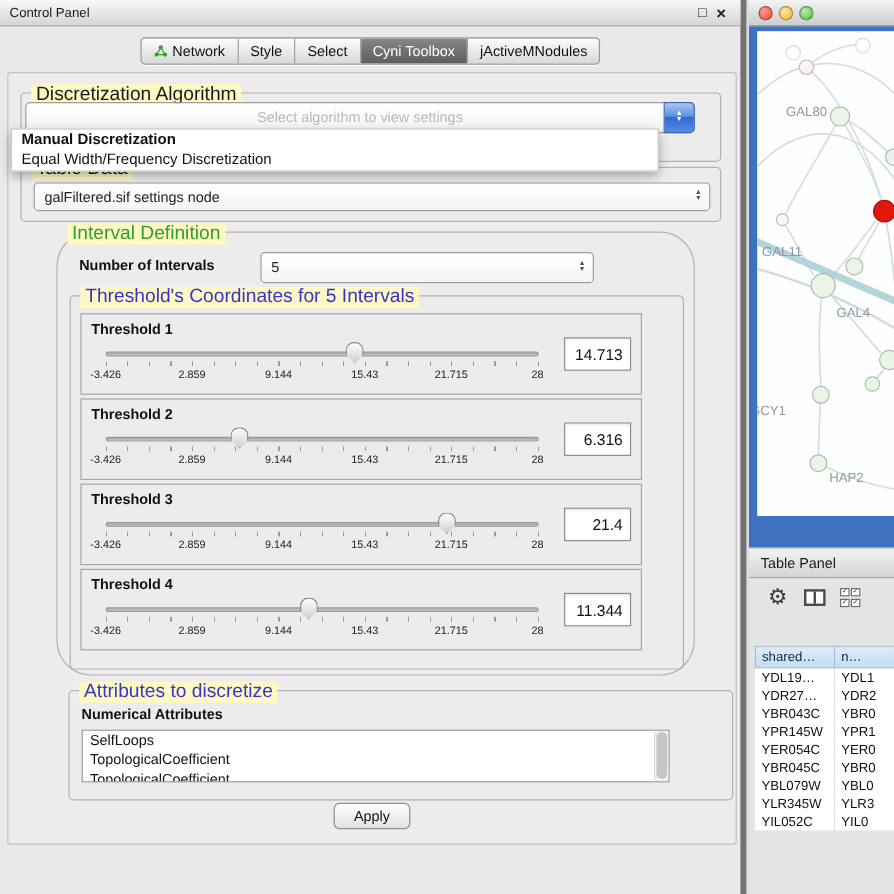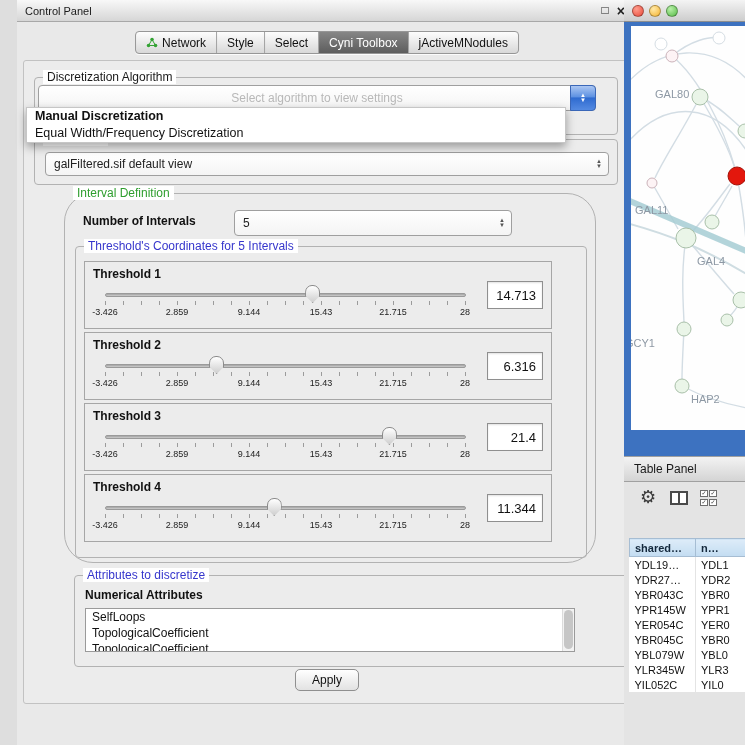--- a/index.html
+++ b/index.html
@@ -1,20 +1,20 @@
 <!DOCTYPE html>
 <html><head>
 <meta charset="utf-8">
 <style>
   * { box-sizing: border-box; margin: 0; padding: 0; }
   html,body { width:745px; height:745px; overflow:hidden; }
   body { font-family:"Liberation Sans", sans-serif; background:#dedede; position:relative; }
 
   
-  .left { position:absolute; left:17px; top:0; width:622px; height:745px; background:#e9e9e9; border-right:2px solid #737373; }
+  .left { position:absolute; left:0; top:0; width:622px; height:745px; background:#e9e9e9; border-right:5px solid #737373; }
   .titlebar { position:absolute; left:0; top:0; width:100%; height:22px;
     background:linear-gradient(#f8f8f8,#d6d6d6); border-bottom:1px solid #a8a8a8;
     display:flex; align-items:center; padding:0 12px 0 8px; font-size:11px; color:#1a1a1a; }
   .titlebar .win-icons { margin-left:auto; display:flex; gap:8px; font-size:12px; color:#222; }
   .titlebar .win-icons span { cursor:default; font-weight:bold; }
 
   
   .seg { position:absolute; display:inline-flex; border:1px solid #969696; border-radius:4px;
     overflow:hidden; background:linear-gradient(#fdfdfd,#d8d8d8); box-shadow:0 1px 0 rgba(255,255,255,.8); }
   .seg .tab { padding:3px 10px; font-size:12px; color:#111; border-right:1px solid #a2a2a2;
@@ -22,21 +22,21 @@
   .seg .tab:last-child { border-right:none; }
   .seg .tab.sel { background:linear-gradient(#868686,#5d5d5d); color:#fff; }
   #top-tabs { top:31px; left:50%; transform:translateX(-50%); }
   #bottom-tabs { top:704px; left:50%; transform:translateX(-50%); }
 
   .content { position:absolute; left:6px; top:60px; width:608px; height:644px;
     background:#ececec; border:1px solid #c2c2c2; border-radius:3px; }
 
   
   .group { position:absolute; border:1px solid #b2b2b2; border-radius:4px; }
-  .gtitle { position:absolute; top:-8px; left:8px; background:#ffffff; padding:0 4px; font-size:12px; color:#1a1a1a; white-space:nowrap; }
+  .gtitle { position:absolute; top:-8px; left:8px; background:#fef9c3; padding:0 4px; font-size:16px; color:#1a1a1a; white-space:nowrap; }
   .gtitle.green { color:#2e9e2e; }
   .gtitle.blue  { color:#3636cc; }
 
   
   .combo { position:absolute; background:linear-gradient(#ffffff,#f4f4f4); border:1px solid #9f9f9f;
     border-radius:4px; display:flex; align-items:center; font-size:12px; color:#222; }
   .combo .txt { flex:1; padding-left:8px; overflow:hidden; white-space:nowrap; }
   .combo .txt.center { text-align:center; color:#b8b8b8; padding-right:8px; }
   .combo .spin { display:flex; flex-direction:column; align-items:center; justify-content:center;
     margin-right:6px; color:#555; font-size:6px; line-height:5px; }
@@ -107,21 +107,21 @@
   .tp-body { position:absolute; left:0; top:482px; width:100%; height:263px; background:#e4e4e4; }
   .gear { position:absolute; left:16px; top:4px; font-size:18px; color:#3c3c3c; }
   .col-icon { position:absolute; left:46px; top:9px; width:18px; height:14px; background:#fff; border:2px solid #4a4a4a; }
   .col-icon .mid { position:absolute; left:6px; top:0; width:2px; height:100%; background:#4a4a4a; }
   .check-grid { position:absolute; left:76px; top:8px; width:19px; height:16px;
     display:grid; grid-template-columns:8px 8px; grid-gap:1px; }
   .cb { width:8px; height:7px; background:#fff; border:1px solid #6e6e6e; font-size:6px; line-height:5px; color:#333; text-align:center; }
   .cb::after { content:"✓"; }
 
   table.nt { position:absolute; left:5px; top:56px; border-collapse:collapse; background:#fff; font-size:11px; }
-  table.nt th { background:linear-gradient(#ddecf9,#c3dcf1); border:1px solid #a6bdd3; font-weight:bold;
+  table.nt th { background:linear-gradient(#ddecf9,#c3dcf1); border:1px solid #a6bdd3; font-weight:normal;
     text-align:left; padding:2px 5px; height:18px; color:#14283c; white-space:nowrap; }
   table.nt td { padding:1.5px 5px; height:15px; border-right:1px solid #e4e4e4; white-space:nowrap; color:#111; }
   table.nt th:first-child, table.nt td:first-child { width:66px; min-width:66px; max-width:66px; overflow:hidden; }
   table.nt th:last-child, table.nt td:last-child { width:58px; min-width:58px; overflow:hidden; }
 </style>
 </head>
 <body>
 
 <div class="left">
   <div class="titlebar">
@@ -171,21 +171,21 @@
     </div>
 
     <div class="popup">
       <div class="opt b">Manual Discretization</div>
       <div class="opt">Equal Width/Frequency Discretization</div>
     </div>
 
     <div class="group td-group">
       <span class="gtitle">Table Data</span>
       <div class="combo" style="left:10px; top:12px; width:564px; height:24px;">
-        <span class="txt">galFiltered.sif default view</span>
+        <span class="txt">galFiltered.sif settings node</span>
         <span class="spin">
           <span>▲</span>
             <span>▼</span>
         </span>
       </div>
     </div>
 
     <div class="group interval-group">
       <span class="gtitle green">Interval Definition</span>
       <div class="num-label">Number of Intervals</div>

